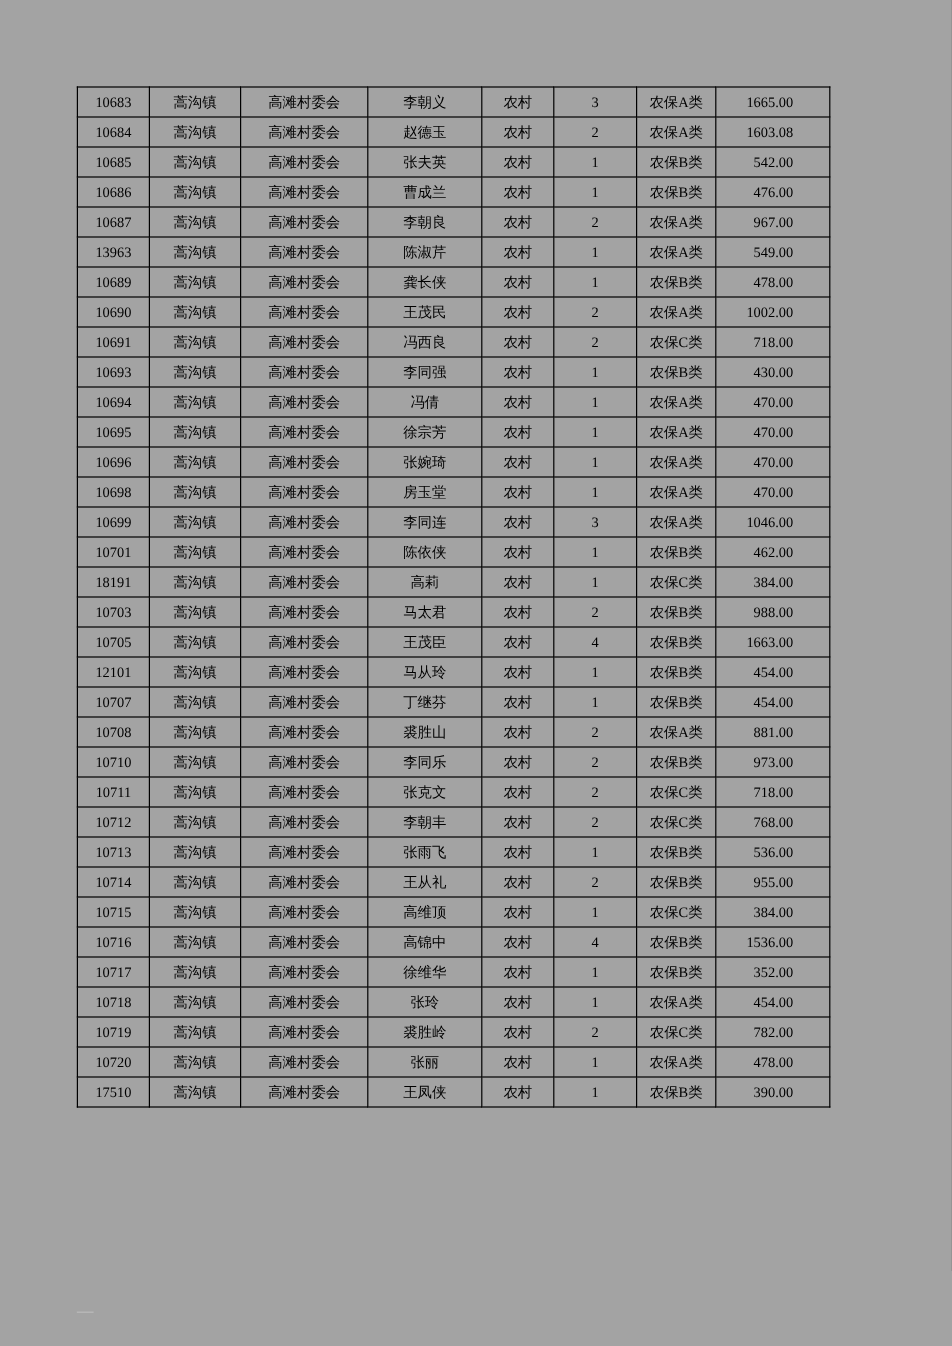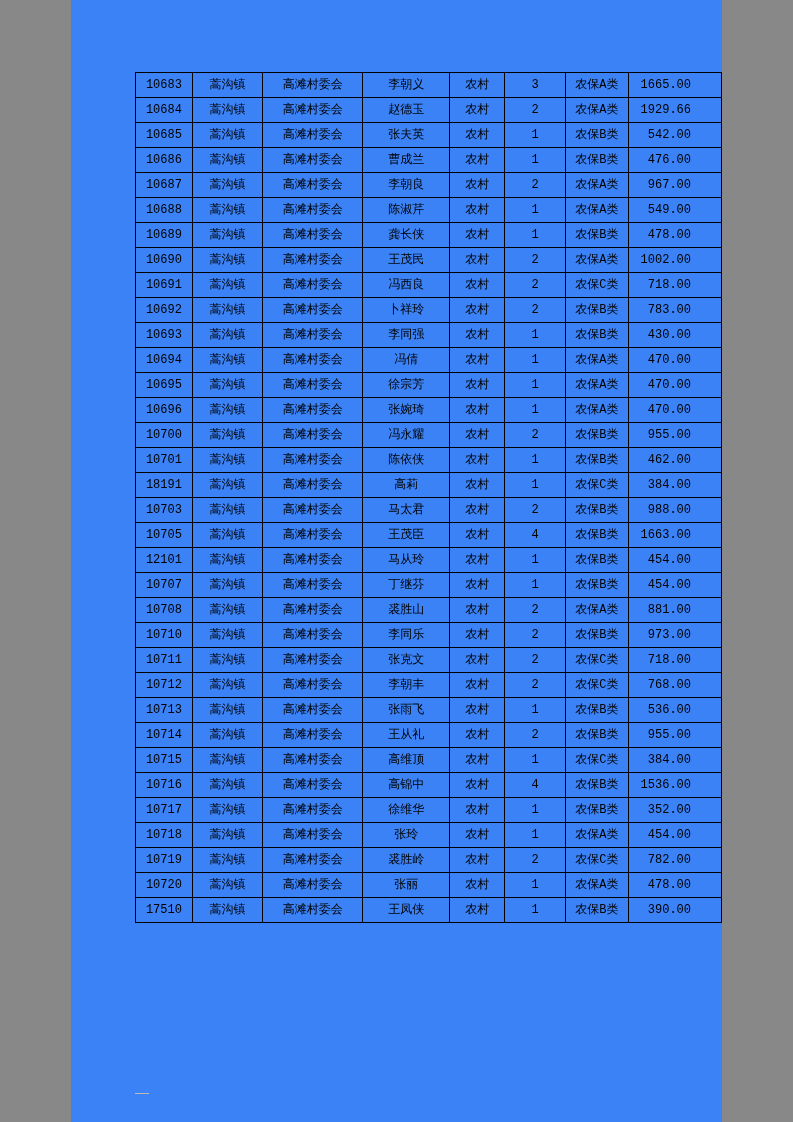--- a/index.html
+++ b/index.html
@@ -2,24 +2,24 @@
 <html><head>
 <meta charset="utf-8">
 <style>
   html, body {
     margin: 0;
     padding: 0;
     background: #888;
   }
   .page {
     position: relative;
-    width: 651px;
+    width: 793px;
     height: 1122px;
-    background: #3b82f6;
-    font-family: Liberation Mono, monospace;
+    background: #a3a3a3;
+    font-family: Liberation Serif, serif;
     overflow: hidden;
     margin: 0 auto;
   }
   table.data-table {
     position: absolute;
     left: 64px;
     top: 72px;
     border-collapse: collapse;
     table-layout: fixed;
   }
@@ -76,21 +76,21 @@
           <td class="col-amount">1665.00</td>
         </tr>
         <tr>
           <td class="col-id">10684</td>
           <td class="col-town">蒿沟镇</td>
           <td class="col-village">高滩村委会</td>
           <td class="col-name">赵德玉</td>
           <td class="col-residence">农村</td>
           <td class="col-count">2</td>
           <td class="col-category">农保A类</td>
-          <td class="col-amount">1929.66</td>
+          <td class="col-amount">1603.08</td>
         </tr>
         <tr>
           <td class="col-id">10685</td>
           <td class="col-town">蒿沟镇</td>
           <td class="col-village">高滩村委会</td>
           <td class="col-name">张夫英</td>
           <td class="col-residence">农村</td>
           <td class="col-count">1</td>
           <td class="col-category">农保B类</td>
           <td class="col-amount">542.00</td>
@@ -109,21 +109,21 @@
           <td class="col-id">10687</td>
           <td class="col-town">蒿沟镇</td>
           <td class="col-village">高滩村委会</td>
           <td class="col-name">李朝良</td>
           <td class="col-residence">农村</td>
           <td class="col-count">2</td>
           <td class="col-category">农保A类</td>
           <td class="col-amount">967.00</td>
         </tr>
         <tr>
-          <td class="col-id">10688</td>
+          <td class="col-id">13963</td>
           <td class="col-town">蒿沟镇</td>
           <td class="col-village">高滩村委会</td>
           <td class="col-name">陈淑芹</td>
           <td class="col-residence">农村</td>
           <td class="col-count">1</td>
           <td class="col-category">农保A类</td>
           <td class="col-amount">549.00</td>
         </tr>
         <tr>
           <td class="col-id">10689</td>
@@ -149,30 +149,20 @@
           <td class="col-id">10691</td>
           <td class="col-town">蒿沟镇</td>
           <td class="col-village">高滩村委会</td>
           <td class="col-name">冯西良</td>
           <td class="col-residence">农村</td>
           <td class="col-count">2</td>
           <td class="col-category">农保C类</td>
           <td class="col-amount">718.00</td>
         </tr>
         <tr>
-          <td class="col-id">10692</td>
-          <td class="col-town">蒿沟镇</td>
-          <td class="col-village">高滩村委会</td>
-          <td class="col-name">卜祥玲</td>
-          <td class="col-residence">农村</td>
-          <td class="col-count">2</td>
-          <td class="col-category">农保B类</td>
-          <td class="col-amount">783.00</td>
-        </tr>
-        <tr>
           <td class="col-id">10693</td>
           <td class="col-town">蒿沟镇</td>
           <td class="col-village">高滩村委会</td>
           <td class="col-name">李同强</td>
           <td class="col-residence">农村</td>
           <td class="col-count">1</td>
           <td class="col-category">农保B类</td>
           <td class="col-amount">430.00</td>
         </tr>
         <tr>
@@ -199,28 +189,38 @@
           <td class="col-id">10696</td>
           <td class="col-town">蒿沟镇</td>
           <td class="col-village">高滩村委会</td>
           <td class="col-name">张婉琦</td>
           <td class="col-residence">农村</td>
           <td class="col-count">1</td>
           <td class="col-category">农保A类</td>
           <td class="col-amount">470.00</td>
         </tr>
         <tr>
-          <td class="col-id">10700</td>
-          <td class="col-town">蒿沟镇</td>
-          <td class="col-village">高滩村委会</td>
-          <td class="col-name">冯永耀</td>
-          <td class="col-residence">农村</td>
-          <td class="col-count">2</td>
-          <td class="col-category">农保B类</td>
-          <td class="col-amount">955.00</td>
+          <td class="col-id">10698</td>
+          <td class="col-town">蒿沟镇</td>
+          <td class="col-village">高滩村委会</td>
+          <td class="col-name">房玉堂</td>
+          <td class="col-residence">农村</td>
+          <td class="col-count">1</td>
+          <td class="col-category">农保A类</td>
+          <td class="col-amount">470.00</td>
+        </tr>
+        <tr>
+          <td class="col-id">10699</td>
+          <td class="col-town">蒿沟镇</td>
+          <td class="col-village">高滩村委会</td>
+          <td class="col-name">李同连</td>
+          <td class="col-residence">农村</td>
+          <td class="col-count">3</td>
+          <td class="col-category">农保A类</td>
+          <td class="col-amount">1046.00</td>
         </tr>
         <tr>
           <td class="col-id">10701</td>
           <td class="col-town">蒿沟镇</td>
           <td class="col-village">高滩村委会</td>
           <td class="col-name">陈依侠</td>
           <td class="col-residence">农村</td>
           <td class="col-count">1</td>
           <td class="col-category">农保B类</td>
           <td class="col-amount">462.00</td>

